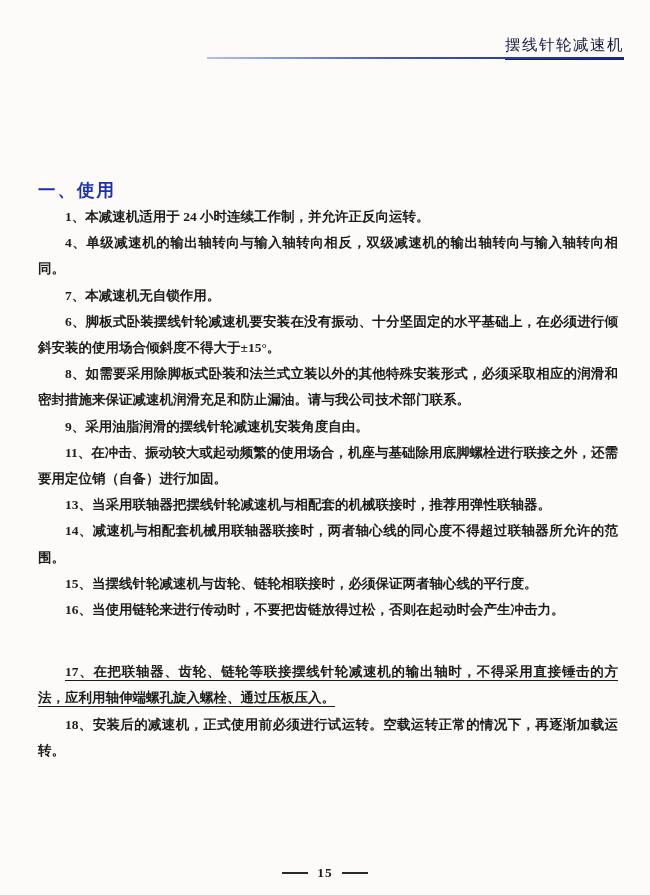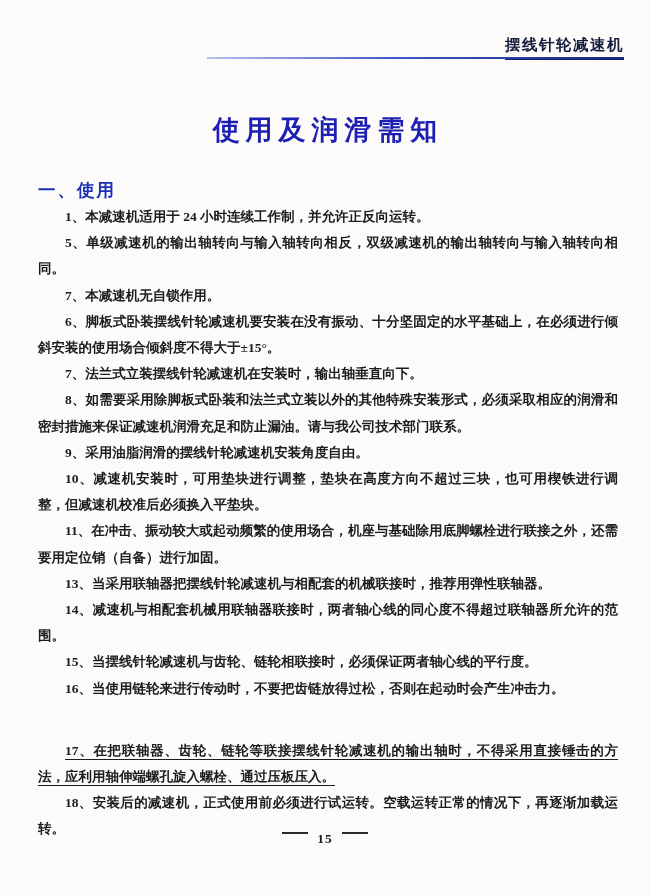--- a/index.html
+++ b/index.html
@@ -8,21 +8,21 @@
     width:650px;height:895px;
     background:#fcfbf9;
     font-family:"Liberation Serif","DejaVu Serif",serif;
     color:#1c1c1c;
     overflow:hidden;
   }
   .header-title{
     position:absolute;
     top:35px;right:26px;
     font-size:15.5px;
-    font-weight:bold;
+    font-weight:normal;
     color:#141c3e;
     letter-spacing:1.5px;
     border-bottom:3px solid #111d78;
     padding-bottom:3px;
     line-height:19px;
     margin-left:13px;
   }
   .header-rule{
     position:absolute;
     top:57px;left:207px;right:26px;
@@ -62,48 +62,45 @@
     color:#1c1c1c;
   }
   .content p.underlined{
     text-decoration:underline;
     text-decoration-thickness:1.2px;
     text-underline-offset:4px;
     margin-top:36px;
   }
   .footer{
     position:absolute;
-    top:832px;left:0;width:100%;
-    display:flex;justify-content:center;gap:9px;
+    top:866px;left:0;width:100%;
+    display:flex;align-items:center;justify-content:center;gap:9px;
   }
   .footer .dash{width:26px;height:2px;background:#2a2a2a;}
   .footer .num{font-size:13.5px;font-weight:600;color:#1c1c1c;letter-spacing:1px;line-height:13px;}
 </style>
 </head>
 <body>
 
 <div class="page">
 
   <div class="header-title">摆线针轮减速机</div>
 
   <div class="header-rule"></div>
 
-  <div class="doc-title">使用及润滑需知</div>
 
   <div class="section-heading">一、使用</div>
 
   <div class="content">
     <p>1、本减速机适用于 24 小时连续工作制，并允许正反向运转。</p>
-    <p>5、单级减速机的输出轴转向与输入轴转向相反，双级减速机的输出轴转向与输入轴转向相同。</p>
+    <p>4、单级减速机的输出轴转向与输入轴转向相反，双级减速机的输出轴转向与输入轴转向相同。</p>
     <p>7、本减速机无自锁作用。</p>
     <p>6、脚板式卧装摆线针轮减速机要安装在没有振动、十分坚固定的水平基础上，在必须进行倾斜安装的使用场合倾斜度不得大于±15°。</p>
-    <p>7、法兰式立装摆线针轮减速机在安装时，输出轴垂直向下。</p>
     <p>8、如需要采用除脚板式卧装和法兰式立装以外的其他特殊安装形式，必须采取相应的润滑和密封措施来保证减速机润滑充足和防止漏油。请与我公司技术部门联系。</p>
     <p>9、采用油脂润滑的摆线针轮减速机安装角度自由。</p>
-    <p>10、减速机安装时，可用垫块进行调整，垫块在高度方向不超过三块，也可用楔铁进行调整，但减速机校准后必须换入平垫块。</p>
     <p>11、在冲击、振动较大或起动频繁的使用场合，机座与基础除用底脚螺栓进行联接之外，还需要用定位销（自备）进行加固。</p>
     <p>13、当采用联轴器把摆线针轮减速机与相配套的机械联接时，推荐用弹性联轴器。</p>
     <p>14、减速机与相配套机械用联轴器联接时，两者轴心线的同心度不得超过联轴器所允许的范围。</p>
     <p>15、当摆线针轮减速机与齿轮、链轮相联接时，必须保证两者轴心线的平行度。</p>
     <p>16、当使用链轮来进行传动时，不要把齿链放得过松，否则在起动时会产生冲击力。</p>
     <p class="underlined">17、在把联轴器、齿轮、链轮等联接摆线针轮减速机的输出轴时，不得采用直接锤击的方法，应利用轴伸端螺孔旋入螺栓、通过压板压入。</p>
     <p>18、安装后的减速机，正式使用前必须进行试运转。空载运转正常的情况下，再逐渐加载运转。</p>
   </div>
 
   <div class="footer">

